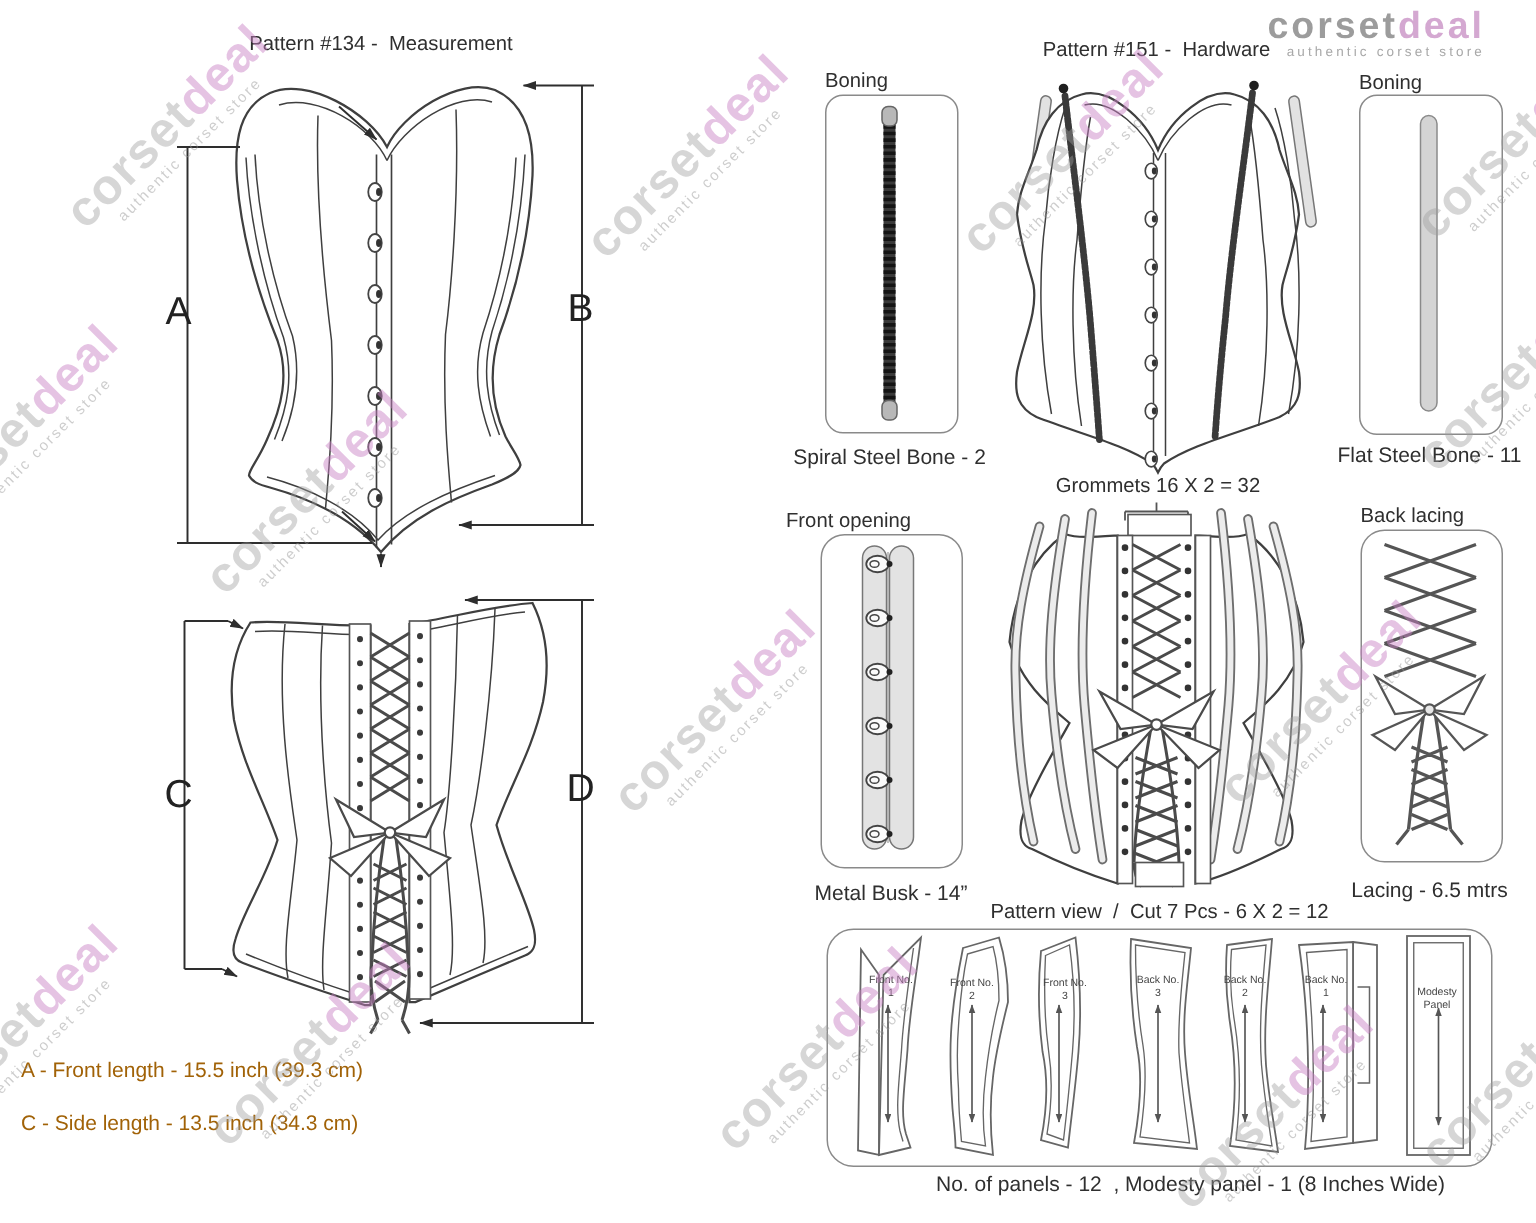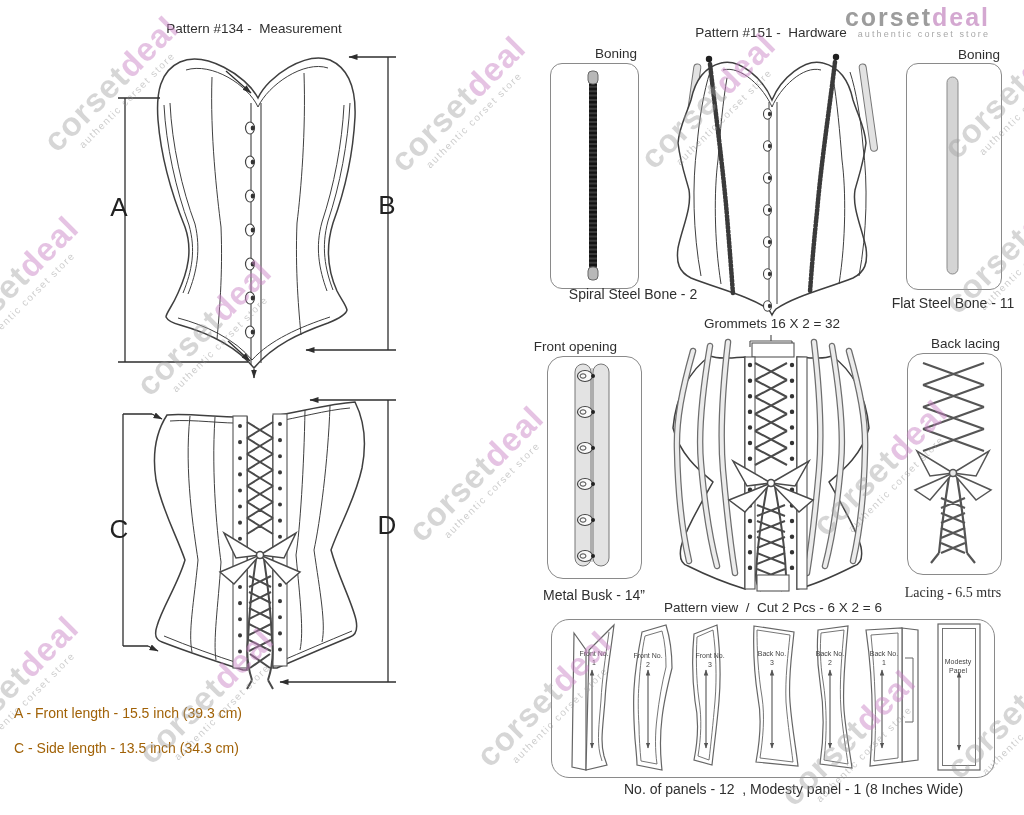--- a/index.html
+++ b/index.html
@@ -2,21 +2,21 @@
 <html><head>
 <meta charset="utf-8">
 <style>
   html,body{margin:0;padding:0;background:#fff;}
   .canvas{position:relative;width:1024px;height:815px;background:#ffffff;overflow:hidden;
           font-family:"Liberation Sans",sans-serif;color:#333;}
   .abs{position:absolute;}
   svg.abs{overflow:visible;}
   .title{position:absolute;font-size:13.5px;color:#2f2f2f;text-align:center;white-space:pre;}
   .cap{position:absolute;font-size:14px;color:#2f2f2f;text-align:center;white-space:pre;}
-  .hdr{position:absolute;font-size:13.5px;color:#2f2f2f;text-align:right;}
+  .hdr{position:absolute;font-size:13.5px;color:#2f2f2f;text-align:left;}
   .box{position:absolute;border:1.2px solid #8a8a8a;border-radius:14px;background:#fff;}
   .dim{position:absolute;font-size:26px;color:#222;width:30px;text-align:center;}
   .legend{position:absolute;font-size:14px;color:#a16207;white-space:pre;}
   .plabel{position:absolute;width:30px;font-size:7px;line-height:8.5px;color:#444;text-align:center;}
   .logo{position:absolute;top:4px;right:34px;text-align:right;z-index:10;line-height:1.05;}
   .logo-big{font-size:25px;font-weight:bold;letter-spacing:2px;}
   .logo-corset{color:#9c9c9c;}
   .logo-deal{color:#d4a8d1;}
   .logo-tag{font-size:9px;color:#a8a8a8;letter-spacing:2.1px;}
   .wm{position:absolute;transform:translate(-50%,-50%) rotate(-45deg);text-align:center;
@@ -158,21 +158,21 @@
   <div class="title" style="left:621px;top:25px;width:300px;">Pattern #151 -  Hardware</div>
 
   <div class="hdr" style="left:550px;top:46px;width:87px;">Boning</div>
   <div class="box" style="left:550px;top:63px;width:87px;height:224px;border-radius:12px;"></div>
   <svg class="abs" style="left:550px;top:63px;" width="87" height="224" viewBox="0 0 87 224">
     <line x1="43" y1="18" x2="43" y2="206" stroke="#3a3a3a" stroke-width="8" stroke-linecap="round"></line>
     <line x1="43" y1="16" x2="43" y2="208" stroke="#141414" stroke-width="8" stroke-dasharray="2.4 2"></line>
     <rect x="38" y="8" width="10" height="13" rx="4" fill="#b8b8b8" stroke="#666" stroke-width="1"></rect>
     <rect x="38" y="204" width="10" height="13" rx="4" fill="#b8b8b8" stroke="#666" stroke-width="1"></rect>
   </svg>
-  <div class="cap" style="left:523px;top:286px;width:140px;margin-left:40px;">Spiral Steel Bone - 2</div>
+  <div class="cap" style="left:523px;top:296px;width:140px;">Spiral Steel Bone - 2</div>
 
   <div class="hdr" style="left:906px;top:47px;width:94px;">Boning</div>
   <div class="box" style="left:906px;top:63px;width:94px;height:225px;border-radius:12px;"></div>
   <svg class="abs" style="left:906px;top:63px;" width="94" height="225" viewBox="0 0 94 225">
     <rect x="41" y="14" width="11" height="197" rx="5.5" fill="#d4d4d4" stroke="#8a8a8a" stroke-width="1"></rect>
   </svg>
   <div class="cap" style="left:883px;top:295px;width:140px;">Flat Steel Bone - 11</div>
 
   <svg class="abs" style="left:663px;top:48px;" width="234" height="268" viewBox="0 0 234 268">
     <rect x="31" y="16" width="7" height="88" rx="3.5" fill="#e2e2e2" stroke="#777" stroke-width="1" transform="rotate(8 35 18)"></rect>
@@ -308,23 +308,23 @@
       <path d="M32,200 L24,210 M60,200 L68,210"></path>
     </g>
     <g fill="#fff" stroke="#555" stroke-width="1.5">
       <path d="M46,120 L10,98 L23,123 Z"></path>
       <path d="M46,120 L82,98 L69,123 Z"></path>
       <path d="M46,120 L8,137 L23,147 Z"></path>
       <path d="M46,120 L84,137 L69,147 Z"></path>
       <circle cx="46" cy="120" r="3.5" fill="#e8e8e8"></circle>
     </g>
   </svg>
-  <div class="cap" style="left:883px;top:585px;width:140px;font-family:Liberation Serif, serif;">Lacing - 6.5 mtrs</div>
-
-  <div class="title" style="left:623px;top:600px;width:300px;">Pattern view  /  Cut 2 Pcs - 6 X 2 = 6</div>
+  <div class="cap" style="left:883px;top:585px;width:140px;">Lacing - 6.5 mtrs</div>
+
+  <div class="title" style="left:623px;top:600px;width:300px;">Pattern view  /  Cut 7 Pcs - 6 X 2 = 12</div>
   <div class="box" style="left:551px;top:619px;width:442px;height:157px;border-radius:18px;"></div>
 
   <svg class="abs" style="left:556px;top:622px;" width="62" height="152" viewBox="0 0 62 152">
     <path d="M18,11 L16,145 L30,148 L30,28 Z" fill="#fff" stroke="#666" stroke-width="1.2"></path>
     <path d="M33,28 L58,3 C54,35 50,55 49,78 C47,104 44,120 48,134 L51,143 L30,148 Z" fill="#fff" stroke="#666" stroke-width="1.2"></path>
     <path d="M53,10 C49,38 46,58 45,78 C43,103 41,118 44,132 L46,139" fill="none" stroke="#666" stroke-width="0.9"></path>
     <line x1="36" y1="48" x2="36" y2="126" stroke="#555" stroke-width="1.1" marker-start="url(#arrSR)" marker-end="url(#arrS)"></line>
   </svg>
 
   <svg class="abs" style="left:622px;top:622px;" width="56" height="152" viewBox="0 0 56 152">

